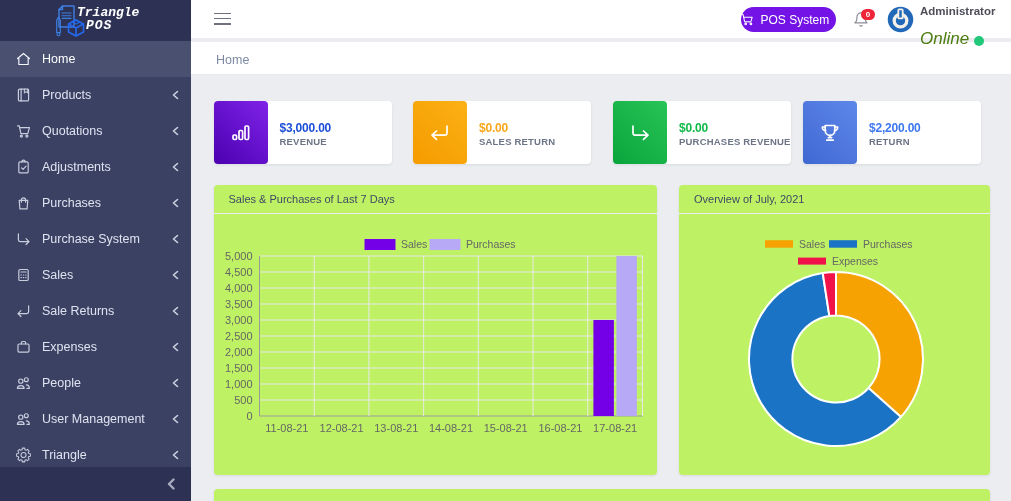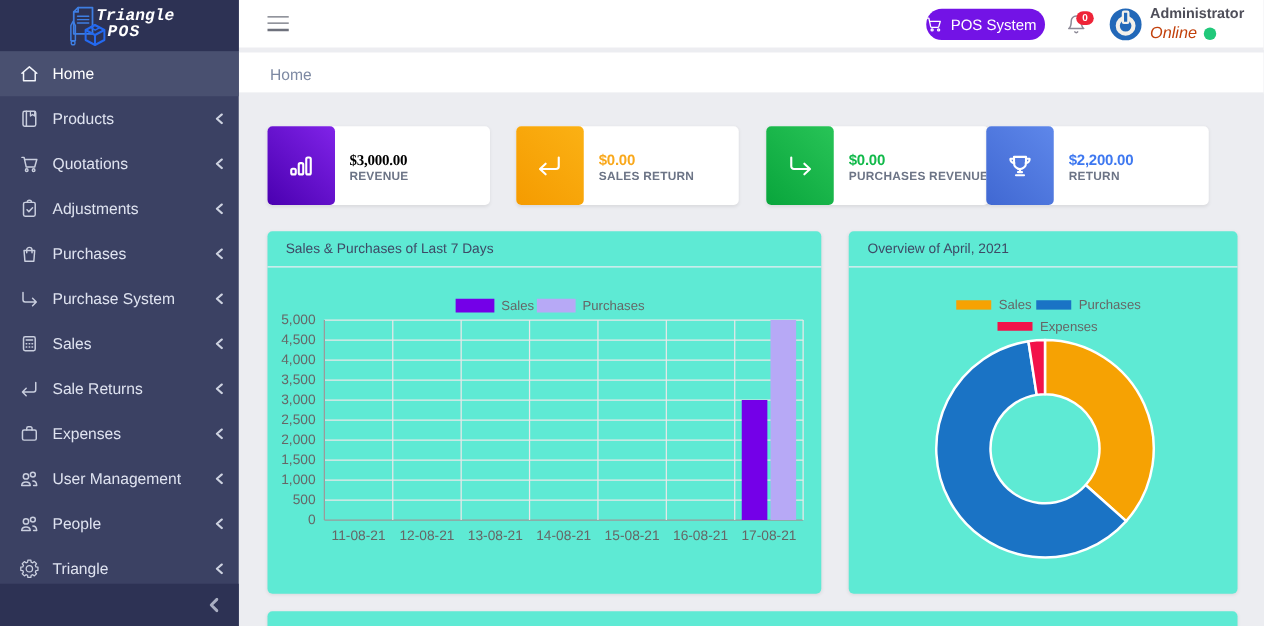--- a/index.html
+++ b/index.html
@@ -23,34 +23,34 @@
 .header { position:absolute; left:191px; top:0; width:820px; height:40px; background:#fff; border-bottom:2px solid #ededf1; z-index:4; }
 .burger { position:absolute; left:22.5px; top:12.5px; width:17px; height:13px; }
 .burger span { display:block; height:1.6px; background:#6e717c; margin-bottom:3.8px; }
 .posbtn { position:absolute; left:550px; top:7px; width:95px; height:25px; display:flex; align-items:center; background:#7313e6; color:#fff; border:none; border-radius:13px; font-size:12px; font-family:"Liberation Sans", sans-serif; padding:0; }
 .posbtn svg { margin-right:7px; }
 .bellwrap { position:absolute; left:662px; top:0; width:22px; height:30px; }
 .badge { position:absolute; top:9px; left:8px; background:#ee2438; color:#fff; font-size:8px; font-weight:bold; width:14px; height:10.5px; border-radius:5.5px; display:flex; align-items:center; justify-content:center; }
 .avatar { position:absolute; left:696px; top:6px; width:27px; height:27px; }
 .usertxt { position:absolute; left:729px; top:5px; }
 .uname { font-size:11.5px; font-weight:bold; color:#4e4e59; line-height:13px; }
-.ustatus { font-size:13px; font-style:italic; color:#c2410c; line-height:14px; margin-top:1px; }
+.ustatus { font-size:17px; font-style:italic; color:#4d7c0f; line-height:14px; margin-top:14px; }
 .gdot { display:inline-block; width:10px; height:10px; border-radius:50%; background:#21c87a; margin-left:5px; vertical-align:-1.5px; }
 
 
 .breadcrumb { position:absolute; left:191px; top:42px; width:820px; height:33px; background:#fff; border-bottom:1px solid #e7e9ed; }
 .breadcrumb span { position:absolute; left:25px; top:11px; font-size:12.5px; color:#7d89a3; }
 
 
 .content { position:absolute; left:191px; top:76px; width:820px; height:425px; }
 .statcard { position:absolute; top:25px; width:178px; height:63px; background:#fff; border-radius:4px; box-shadow:0 1px 3px rgba(0,0,0,0.08); }
 .iconbox { position:absolute; left:0; top:0; width:54px; height:63px; border-radius:4px; display:flex; align-items:center; justify-content:center; }
 .sval { position:absolute; left:66px; top:19.5px; font-size:12px; font-weight:bold; letter-spacing:-0.2px; white-space:nowrap; }
 .slab { position:absolute; left:66px; top:34.8px; font-size:9.5px; font-weight:bold; color:#6c7486; letter-spacing:0.2px; white-space:nowrap; }
-.card { position:absolute; background:#5eead4; border-radius:4px; box-shadow:0 1px 3px rgba(0,0,0,0.08); }
+.card { position:absolute; background:#bef264; border-radius:4px; box-shadow:0 1px 3px rgba(0,0,0,0.08); }
 .chead { height:29px; border-bottom:1px solid #ebedf2; position:relative; }
 .chead span { position:absolute; left:15px; top:8px; font-size:11px; color:#3e4a66; }
 </style>
 </head>
 <body>
 <div class="page">
 
   <div class="sidebar">
     <div class="logoband">
       <svg class="logoicon" width="33" height="34" viewBox="0 0 33 34">
@@ -157,33 +157,33 @@
             <path d="M5.5 1 L1.5 4.5 L5.5 8"></path>
           </svg>
   </div>
         <div class="mitem">
     <svg class="micon" viewBox="0 0 20 20" fill="none" stroke="#c9cede" stroke-width="1.4" stroke-linecap="round" stroke-linejoin="round">
             <circle cx="6.8" cy="7.8" r="2.5"></circle>
             <path d="M2.8 16.3 c0.2-4.4 7.8-4.4 8 0 Z"></path>
             <circle cx="13.3" cy="6.1" r="2.3"></circle>
             <path d="M13.3 12.2 c2.8 0.1 3.5 2.2 3.6 4.1 h-2.9"></path>
           </svg>
-    <span class="mtext">User Management</span>
+    <span class="mtext">People</span>
           <svg class="arrow" width="7" height="9" viewBox="0 0 7 9" fill="none" stroke="#cdd2e0" stroke-width="1.6" stroke-linecap="round" stroke-linejoin="round">
             <path d="M5.5 1 L1.5 4.5 L5.5 8"></path>
           </svg>
   </div>
         <div class="mitem">
     <svg class="micon" viewBox="0 0 20 20" fill="none" stroke="#c9cede" stroke-width="1.4" stroke-linecap="round" stroke-linejoin="round">
             <circle cx="6.8" cy="7.8" r="2.5"></circle>
             <path d="M2.8 16.3 c0.2-4.4 7.8-4.4 8 0 Z"></path>
             <circle cx="13.3" cy="6.1" r="2.3"></circle>
             <path d="M13.3 12.2 c2.8 0.1 3.5 2.2 3.6 4.1 h-2.9"></path>
           </svg>
-    <span class="mtext">People</span>
+    <span class="mtext">User Management</span>
           <svg class="arrow" width="7" height="9" viewBox="0 0 7 9" fill="none" stroke="#cdd2e0" stroke-width="1.6" stroke-linecap="round" stroke-linejoin="round">
             <path d="M5.5 1 L1.5 4.5 L5.5 8"></path>
           </svg>
   </div>
         <div class="mitem">
     <svg class="micon" viewBox="0 0 20 20" fill="none" stroke="#c9cede" stroke-width="1.4" stroke-linecap="round" stroke-linejoin="round">
             <path d="M8.58 1.92 L 11.42 1.92 L 11.66 3.82 L 13.20 4.46 L 14.70 3.28 L 16.72 5.30 L 15.54 6.80 L 16.18 8.34 L 18.08 8.58 L 18.08 11.42 L 16.18 11.66 L 15.54 13.20 L 16.72 14.70 L 14.70 16.72 L 13.20 15.54 L 11.66 16.18 L 11.42 18.08 L 8.58 18.08 L 8.34 16.18 L 6.80 15.54 L 5.30 16.72 L 3.28 14.70 L 4.46 13.20 L 3.82 11.66 L 1.92 11.42 L 1.92 8.58 L 3.82 8.34 L 4.46 6.80 L 3.28 5.30 L 5.30 3.28 L 6.80 4.46 L 8.34 3.82 Z" stroke-width="1.2"></path>
             <circle cx="10" cy="10" r="3" stroke-width="1.2"></circle>
           </svg>
     <span class="mtext">Triangle</span>
@@ -239,42 +239,42 @@
 
   <div class="content" id="content">
       <div class="statcard" style="left:22.5px;">
     <div class="iconbox" style="background:linear-gradient(45deg,#4a00b0,#8023e8);">
       <svg width="24" height="24" viewBox="0 0 24 24" fill="none" stroke="#fff" stroke-width="1.7" stroke-linecap="round" stroke-linejoin="round">
             <rect x="4" y="14" width="3.6" height="4.5" rx="1.2"></rect>
             <rect x="10" y="9.5" width="3.6" height="9" rx="1.2"></rect>
             <rect x="16" y="5" width="3.6" height="13.5" rx="1.2"></rect>
           </svg>
     </div>
-    <div class="sval" style="color:#000000;font-family:Liberation Serif, serif;">$3,000.00</div>
+    <div class="sval" style="color:#1d4ed8;">$3,000.00</div>
     <div class="slab">REVENUE</div>
   </div>
       <div class="statcard" style="left:222px;">
     <div class="iconbox" style="background:linear-gradient(45deg,#f59b00,#fbb114);">
       <svg width="24" height="24" viewBox="0 0 24 24" fill="none" stroke="#fff" stroke-width="1.7" stroke-linecap="round" stroke-linejoin="round">
             <path d="M19 5 v7 a2.2 2.2 0 0 1 -2.2 2.2 H5 M8.5 10 L4 14.2 L8.5 18.4"></path>
           </svg>
     </div>
     <div class="sval" style="color:#f9a81b;">$0.00</div>
     <div class="slab">SALES RETURN</div>
   </div>
       <div class="statcard" style="left:422px;">
     <div class="iconbox" style="background:linear-gradient(45deg,#09a53c,#28c457);">
       <svg width="24" height="24" viewBox="0 0 24 24" fill="none" stroke="#fff" stroke-width="1.7" stroke-linecap="round" stroke-linejoin="round">
             <path d="M5 5 v7 a2.2 2.2 0 0 0 2.2 2.2 H19 M15.5 10 L20 14.2 L15.5 18.4"></path>
           </svg>
     </div>
     <div class="sval" style="color:#11b94a;">$0.00</div>
     <div class="slab">PURCHASES REVENUE</div>
   </div>
-      <div class="statcard" style="left:598px;">
+      <div class="statcard" style="left:612px;">
     <div class="iconbox" style="background:linear-gradient(45deg,#4068d2,#5e87ea);">
       <svg width="24" height="24" viewBox="0 0 24 24" fill="none" stroke="#fff" stroke-width="1.7" stroke-linecap="round" stroke-linejoin="round">
             <path d="M7.2 4.5 h9.6 v5 a4.8 4.8 0 0 1 -9.6 0 Z"></path>
             <path d="M7.2 6 H4.4 a2.9 2.9 0 0 0 3.1 3.4 M16.8 6 h2.8 a2.9 2.9 0 0 1 -3.1 3.4"></path>
             <path d="M12 14.3 v2.4 M8.8 19.2 h6.4 M10.4 16.7 h3.2"></path>
           </svg>
     </div>
     <div class="sval" style="color:#3e78f0;">$2,200.00</div>
     <div class="slab">RETURN</div>
   </div>
@@ -324,21 +324,21 @@
           <text x="237" y="218" font-size="11" fill="#666" text-anchor="middle">14-08-21</text>
           <text x="291.7142857142857" y="218" font-size="11" fill="#666" text-anchor="middle">15-08-21</text>
           <text x="346.42857142857144" y="218" font-size="11" fill="#666" text-anchor="middle">16-08-21</text>
           <text x="401.14285714285717" y="218" font-size="11" fill="#666" text-anchor="middle">17-08-21</text>
           <rect x="379.39285714285717" y="106" width="20.5" height="96" fill="#7400e8"></rect>
           <rect x="402.39285714285717" y="42" width="20.5" height="160" fill="#b7a9f6"></rect>
         </svg>
     </div>
     <div class="card" style="left:488px; top:109px; width:311px; height:290px;">
       <div class="chead">
-          <span>Overview of April, 2021</span>
+          <span>Overview of July, 2021</span>
         </div>
       <svg id="donutchart" width="311" height="260" viewBox="0 0 311 260">
           <rect x="86" y="26.2" width="28" height="7.5" fill="#f6a203"></rect>
           <text x="120" y="33.5" font-size="10.5" fill="#666">Sales</text>
           <rect x="150" y="26.2" width="28" height="7.5" fill="#1a73c5"></rect>
           <text x="184" y="33.5" font-size="10.5" fill="#666">Purchases</text>
           <rect x="119" y="43.6" width="28" height="7" fill="#f2124a"></rect>
           <text x="153" y="50.5" font-size="10.5" fill="#666">Expenses</text>
           <path d="M 157 58 A 87 87 0 0 1 221.9504506039369 202.88297648139348 L 189.5498809923178 174.0080203975719 A 43.6 43.6 0 0 0 157 101.4 Z" fill="#f6a203" stroke="#fff" stroke-width="2" stroke-linejoin="round"></path>
           <path d="M 221.9504506039369 202.88297648139348 A 87 87 0 1 1 143.7187436524796 59.01972185534959 L 150.3441060143461 101.9110330217614 A 43.6 43.6 0 1 0 189.5498809923178 174.0080203975719 Z" fill="#1a73c5" stroke="#fff" stroke-width="2" stroke-linejoin="round"></path>

